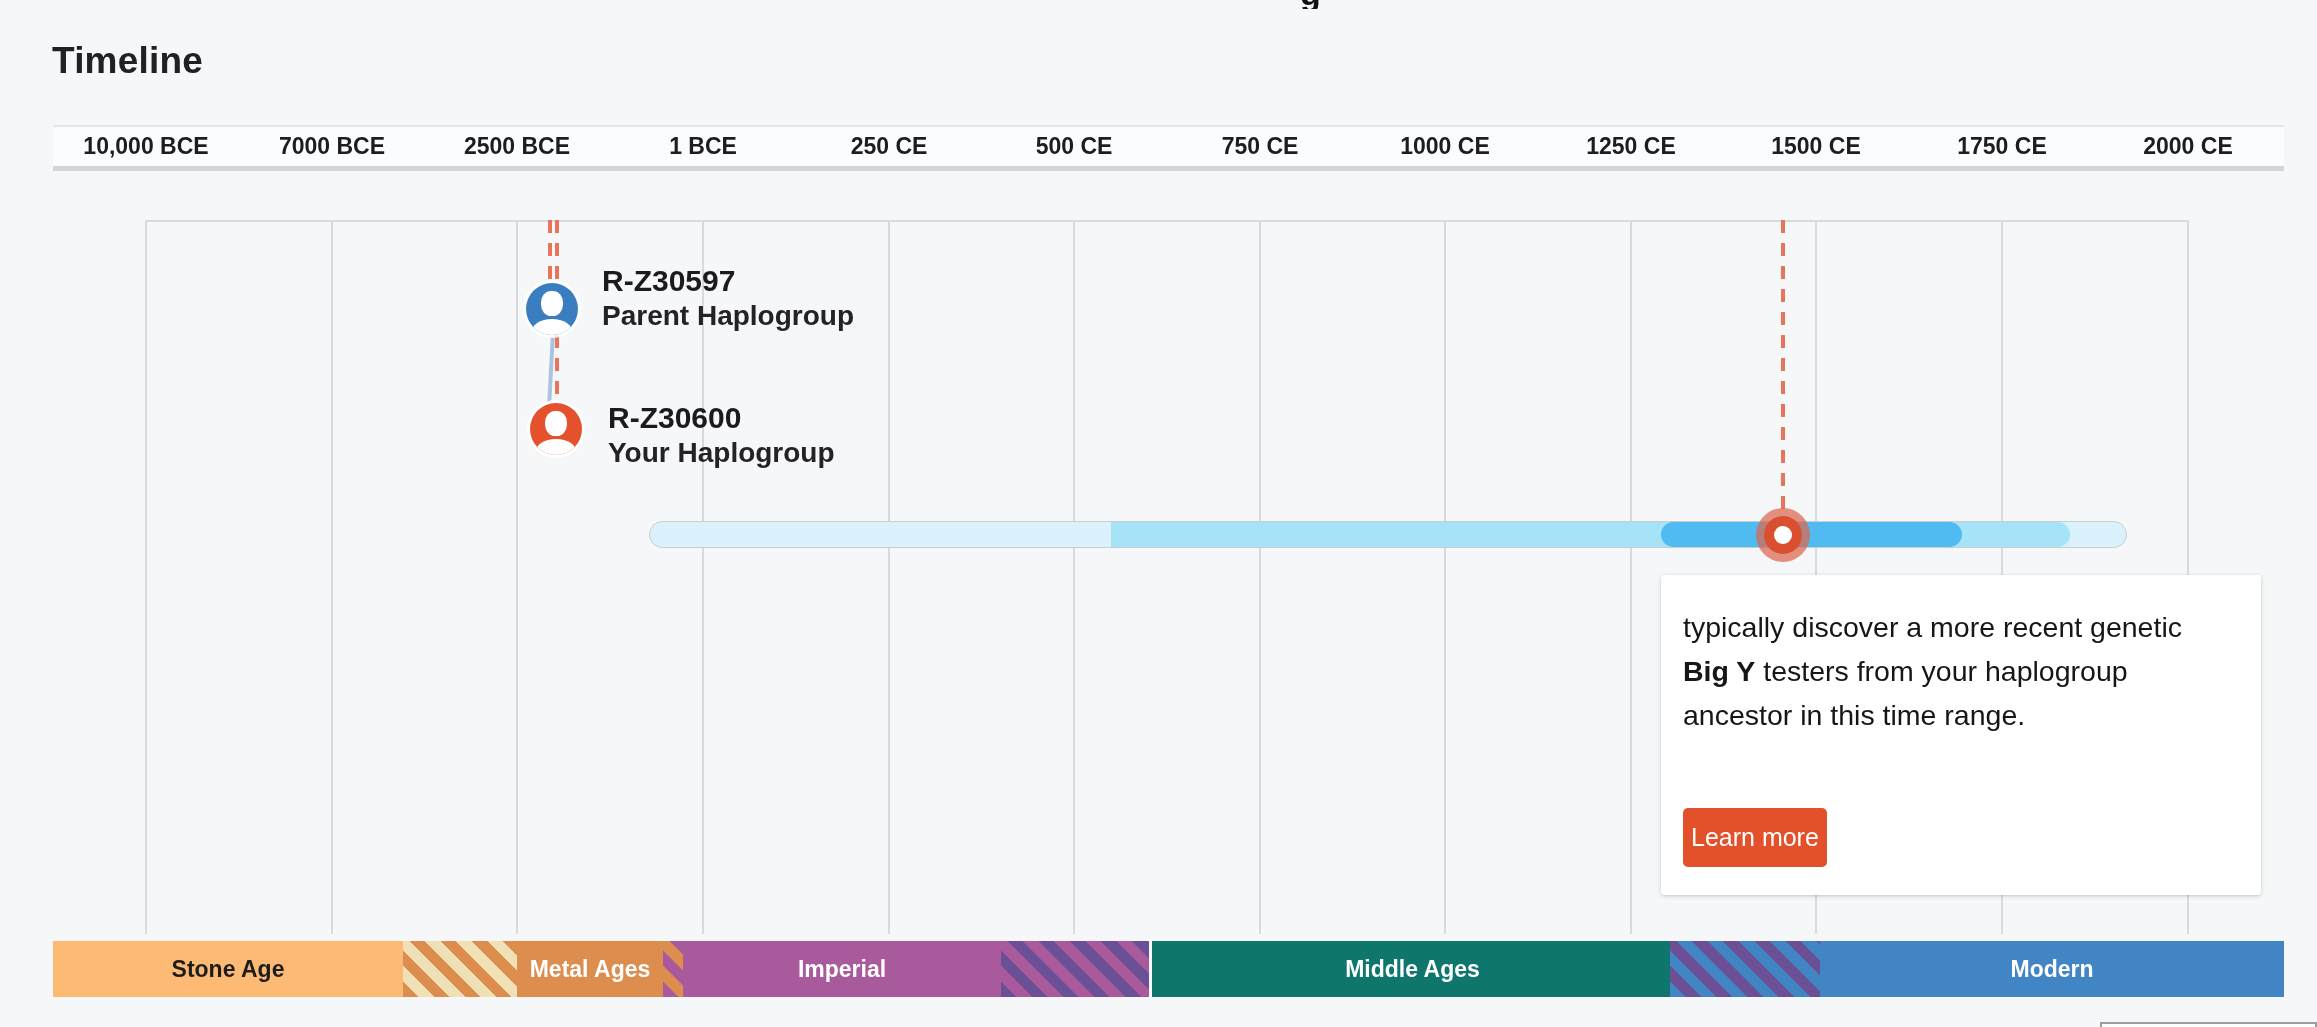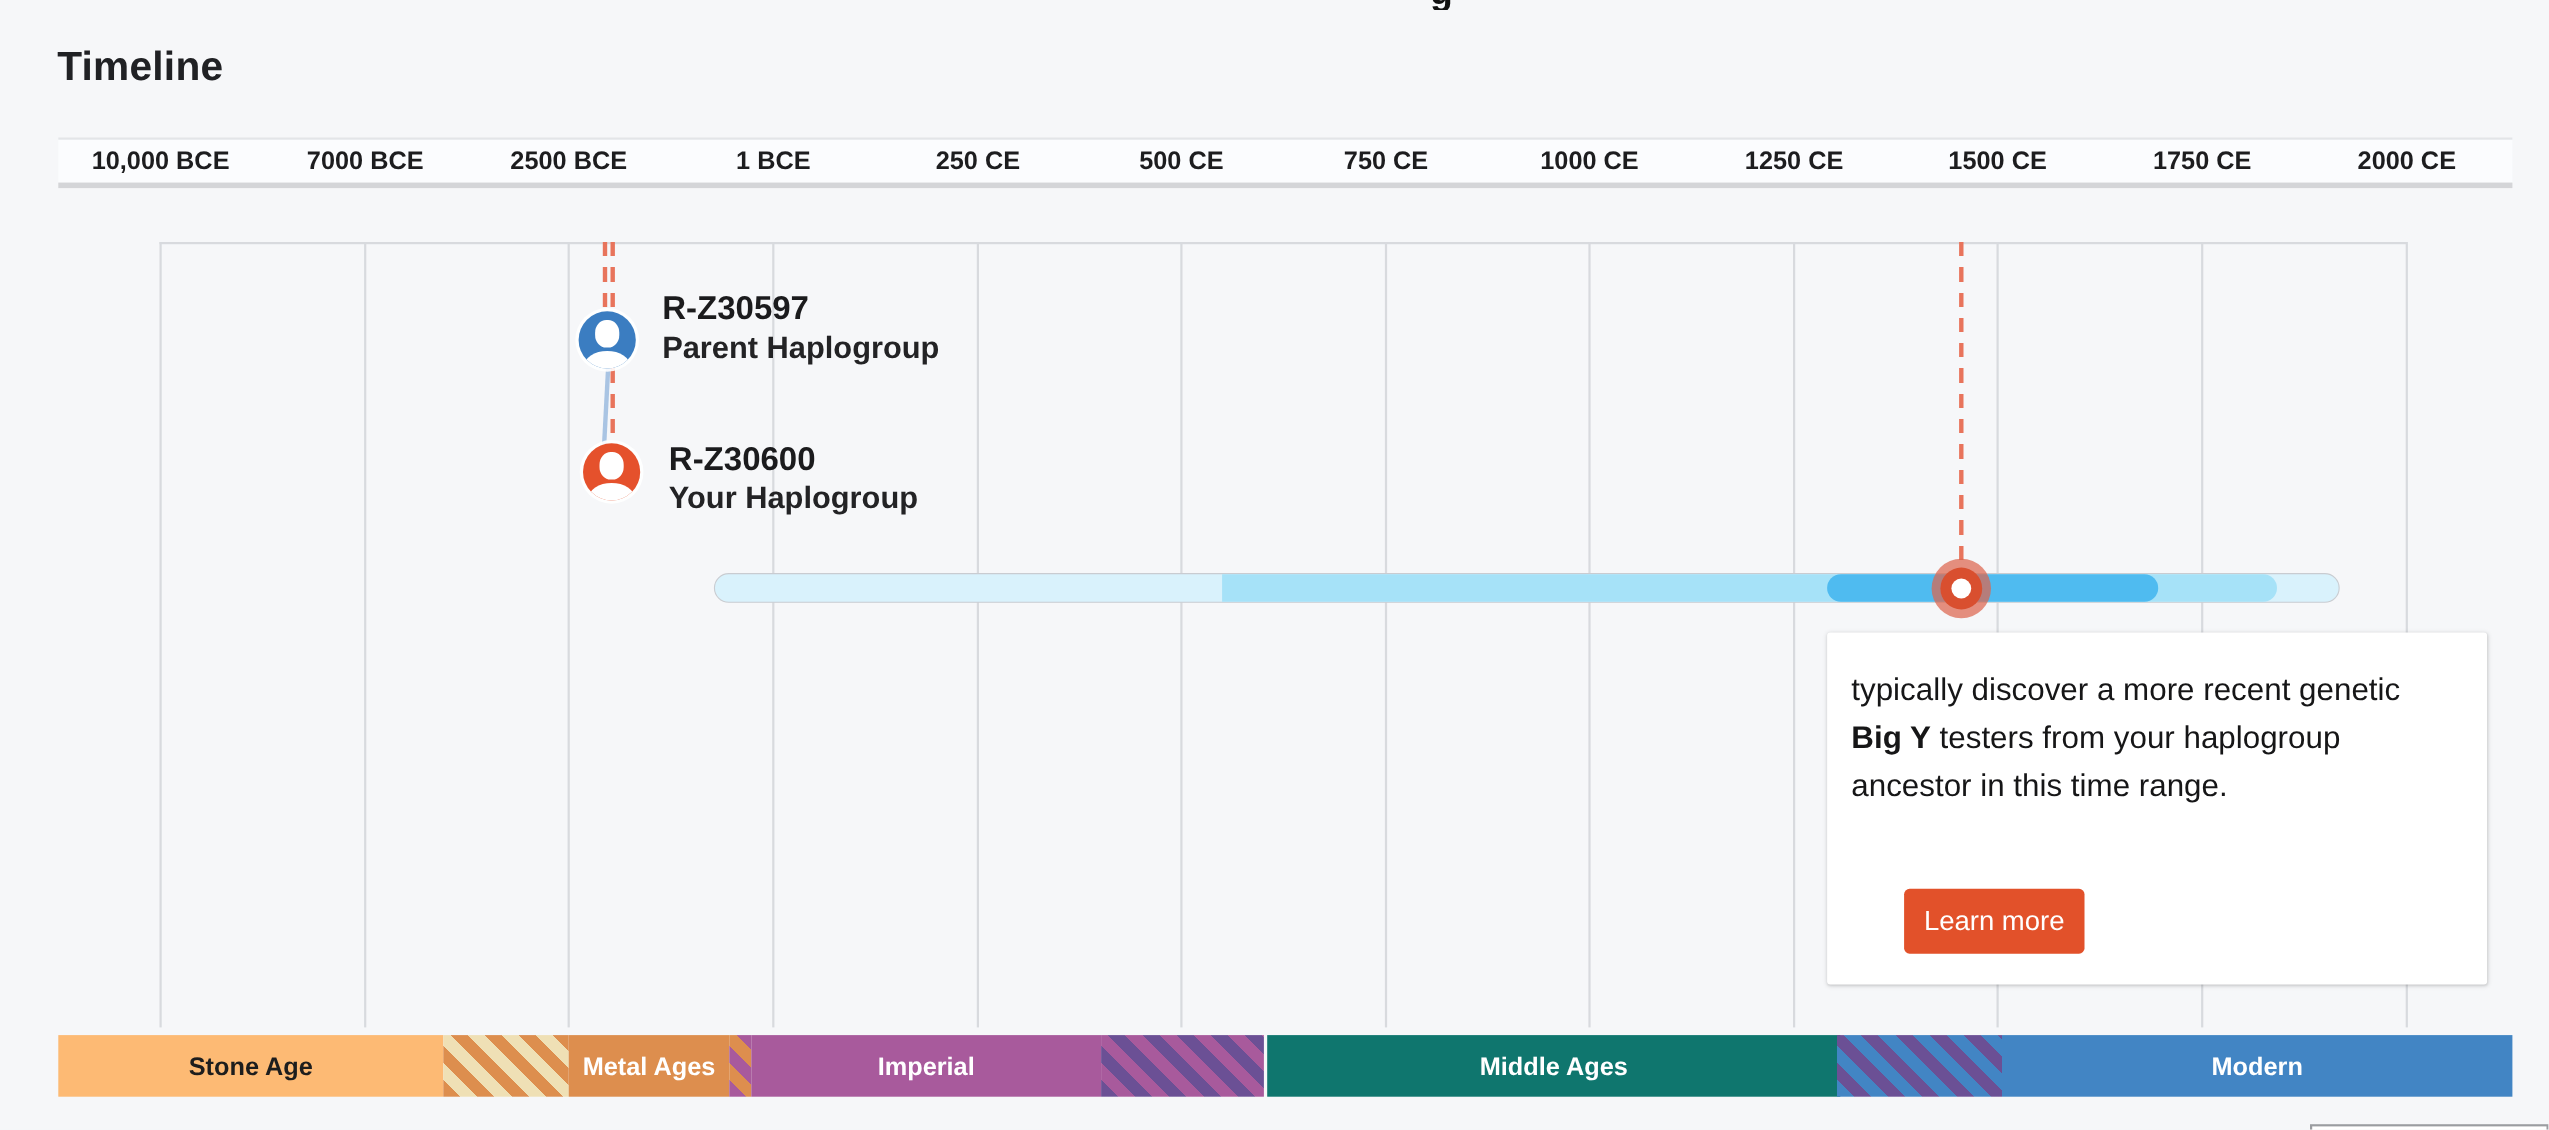--- a/index.html
+++ b/index.html
@@ -53,21 +53,21 @@
 
   
   .marker-halo { position:absolute; left:1756px; top:508px; width:54px; height:54px; border-radius:50%; background:rgba(221,101,77,0.72); }
   .marker-ring { position:absolute; left:1764px; top:516px; width:38px; height:38px; border-radius:50%; background:#d94f2f; cursor:pointer; }
   .marker-ring .dot { position:absolute; left:10px; top:10px; width:18px; height:18px; border-radius:50%; background:#ffffff; }
 
   
   .card { position:absolute; left:1661px; top:575px; width:600px; height:320px; background:#ffffff; border-radius:3px; box-shadow:0 1px 5px rgba(0,0,0,0.14), 0 1px 2px rgba(0,0,0,0.08); }
   .card-text { position:absolute; left:22px; top:30px; width:560px; font-size:28.5px; color:#161617; line-height:44px; }
   .card-text b { font-weight:700; }
-  .btn { position:absolute; left:22px; top:233px; background:#e2512a; color:#ffffff; border:none; border-radius:5px; font-family:"Liberation Sans", sans-serif; font-size:25px; padding:15px 18px; cursor:pointer;margin-left:48px; }
+  .btn { position:absolute; left:22px; top:233px; background:#e2512a; color:#ffffff; border:none; border-radius:5px; font-family:"Liberation Sans", sans-serif; font-size:25px; padding:15px 8px; cursor:pointer; }
 
   
   .era { position:absolute; top:941px; height:56px; display:flex; align-items:center; justify-content:center; }
   .era span { font-size:23px; font-weight:700; }
   .era-stone   { left:53px;   width:350px; background:#fdba74;justify-content:center; }
   .era-stone span { color:#1d1d1d; }
   .era-metal   { left:517px;  width:146px; background:#dd8e4e; }
   .era-imperial{ left:683px;  width:318px; background:#a85a9c; }
   .era-middle  { left:1152px; width:521px; background:#0f766e; }
   .era-modern  { left:1820px; width:464px; background:#4285c4; }

